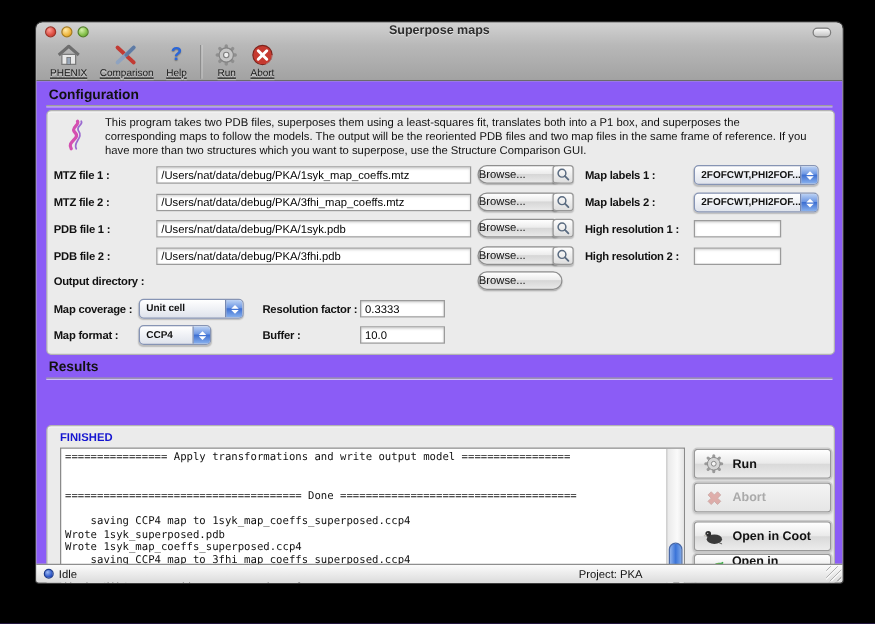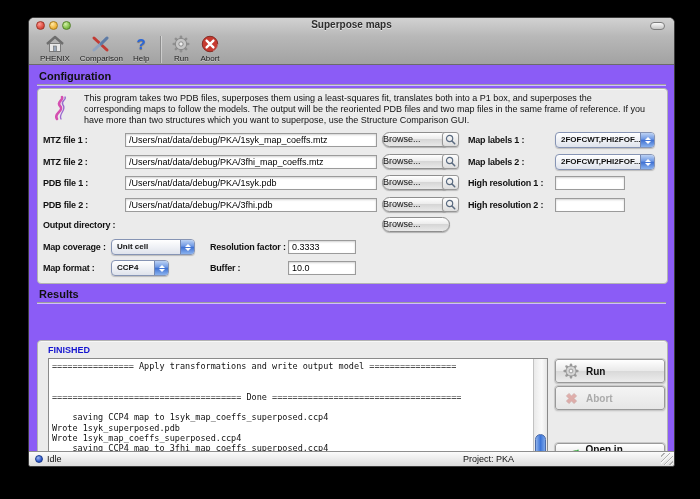--- a/index.html
+++ b/index.html
@@ -22,21 +22,21 @@
   .light.yellow { background:radial-gradient(circle at 35% 30%,#ffe9a8,#f0b73f 60%,#c68f1e); border:1px solid #a87c1c; }
   .light.green  { background:radial-gradient(circle at 35% 30%,#d3f0a8,#84c14a 60%,#5d9430); border:1px solid #538228; }
   .win-title { position:absolute; left:0; right:0; top:1px; text-align:center;
                font-size:10px; font-weight:bold; color:#2e2e2e; text-shadow:0 1px 0 rgba(255,255,255,.55); }
   .tb-pill { position:absolute; right:9px; top:4px; width:15px; height:8px; border-radius:4px;
              border:1px solid #7d7d7d; background:linear-gradient(#fafafa,#c4c4c4); }
   .toolbar { position:absolute; left:6px; top:15px; height:31px; display:flex; align-items:flex-end; }
   .tool { display:flex; flex-direction:column; align-items:center; justify-content:flex-end;
           padding:0 5px 1px 5px; cursor:default; }
   .tool .ticon { height:19px; display:flex; align-items:center; justify-content:center; }
-  .tool .tlabel { font-size:8px; color:#1c1c1c; margin-top:1px; text-shadow:0 1px 0 rgba(255,255,255,.4); }
+  .tool .tlabel { font-size:8px; color:#1c1c1c; margin-top:1px; text-shadow:0 1px 0 rgba(255,255,255,.4);text-decoration:underline; }
   .tool-sep { width:1px; height:27px; margin:0 6px 1px 6px; background:#8d8d8d; box-shadow:1px 0 0 rgba(255,255,255,.4); }
 
   
   .content { position:absolute; left:0; top:47px; right:0; bottom:15px; background:#8b5cf6; }
   .sec-heading { position:absolute; left:10px; font-size:11px; font-weight:bold; color:#111; }
   .sec-rule { position:absolute; left:8px; right:8px; height:1px; background:#9d9d9d; box-shadow:0 1px 0 rgba(255,255,255,.6); }
   .panel { position:absolute; left:8px; width:631px; border:1px solid #b3b3b3; border-radius:4px;
            background:#ebebeb; box-shadow:inset 0 1px 0 rgba(255,255,255,.6); }
 
   
@@ -358,20 +358,32 @@
 
       <div class="action-btn disabled" style="top:45px;">
         <span class="aicon">
           <svg width="17" height="17" viewBox="0 0 20 20">
               <path d="M4 7 L7 4 L10 7 L13 4 L16 7 L13 10 L16 13 L13 16 L10 13 L7 16 L4 13 L7 10 Z" fill="#c63a30" stroke="#8d2a22" stroke-width=".8"></path>
             </svg>
         </span>
         <span>Abort</span>
       </div>
 
+      <div class="action-btn" style="top:76px;">
+        <span class="aicon">
+          <svg width="17" height="14" viewBox="0 0 18 14">
+              <ellipse cx="9" cy="9.5" rx="6.5" ry="4" fill="#3a3a3a"></ellipse>
+              <circle cx="3.8" cy="5" r="2.4" fill="#2e2e2e"></circle>
+              <path d="M2 5.6 L-.2 6.6 L2.4 7.2 Z" fill="#e8e4d8" stroke="#999" stroke-width=".3"></path>
+              <circle cx="3.4" cy="4.5" r=".5" fill="#fff"></circle>
+              <path d="M13 12.5 L15.5 13.5" stroke="#555" stroke-width=".8"></path>
+            </svg>
+        </span>
+        <span>Open in Coot</span>
+      </div>
 
       <div class="action-btn" style="top:102px;">
         <span class="aicon">
           <svg width="17" height="14" viewBox="0 0 18 14">
               <path d="M1 11 C4 3 7 13 10 5 C12 1 15 4 17 2" fill="none" stroke="#3fae49" stroke-width="1.6" stroke-linecap="round"></path>
               <path d="M1 13 C5 6 8 14 12 7 C14 3 16 6 17 5" fill="none" stroke="#d43c32" stroke-width="1.2" stroke-linecap="round"></path>
               <path d="M2 8 C5 2 9 9 13 3" fill="none" stroke="#e8a81e" stroke-width="1" stroke-linecap="round"></path>
             </svg>
         </span>
         <span>Open in PyMOL</span>

